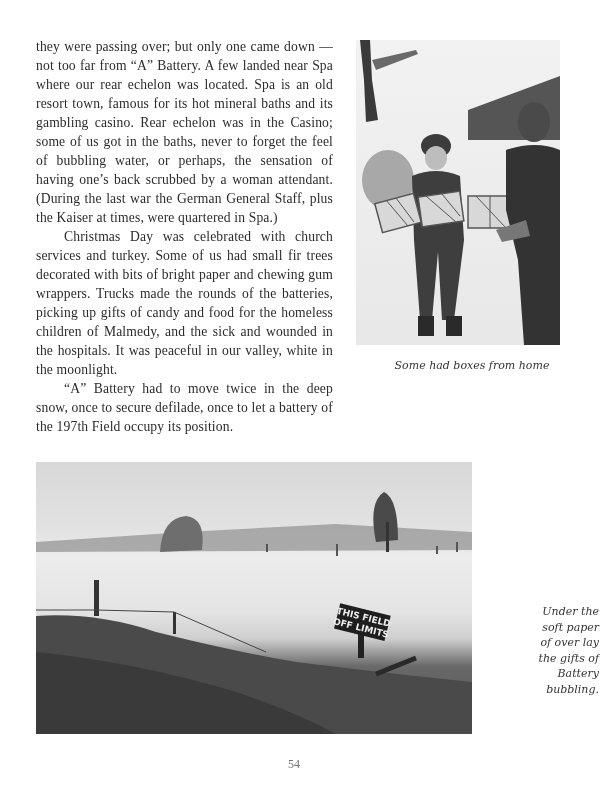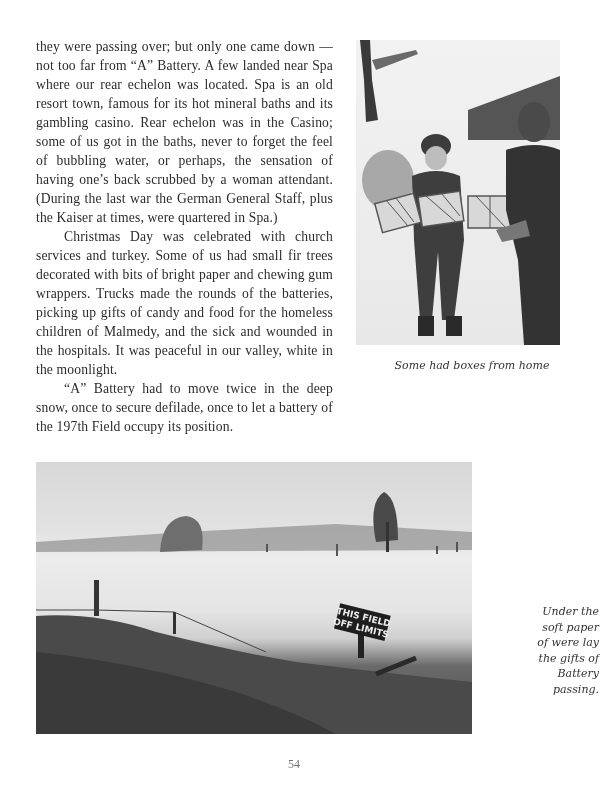--- a/index.html
+++ b/index.html
@@ -116,19 +116,19 @@
       <rect x="300" y="148" width="52" height="26" fill="#1e1e1e"></rect>
       <text class="sign-text" x="326" y="159" text-anchor="middle">THIS FIELD</text>
       <text class="sign-text" x="326" y="170" text-anchor="middle">OFF LIMITS</text>
     </g>
     <line x1="340" y1="212" x2="380" y2="196" stroke="#2a2a2a" stroke-width="5"></line>
   </svg>
 </div>
 <div class="caption caption-bottom">
   <div>Under the</div>
   <div>soft paper</div>
-  <div>of were lay</div>
+  <div>of over lay</div>
   <div>the gifts of</div>
   <div>Battery</div>
-  <div>passing.</div>
+  <div>bubbling.</div>
 </div>
 
 <div class="page-number">54</div>
 
 </body></html>

